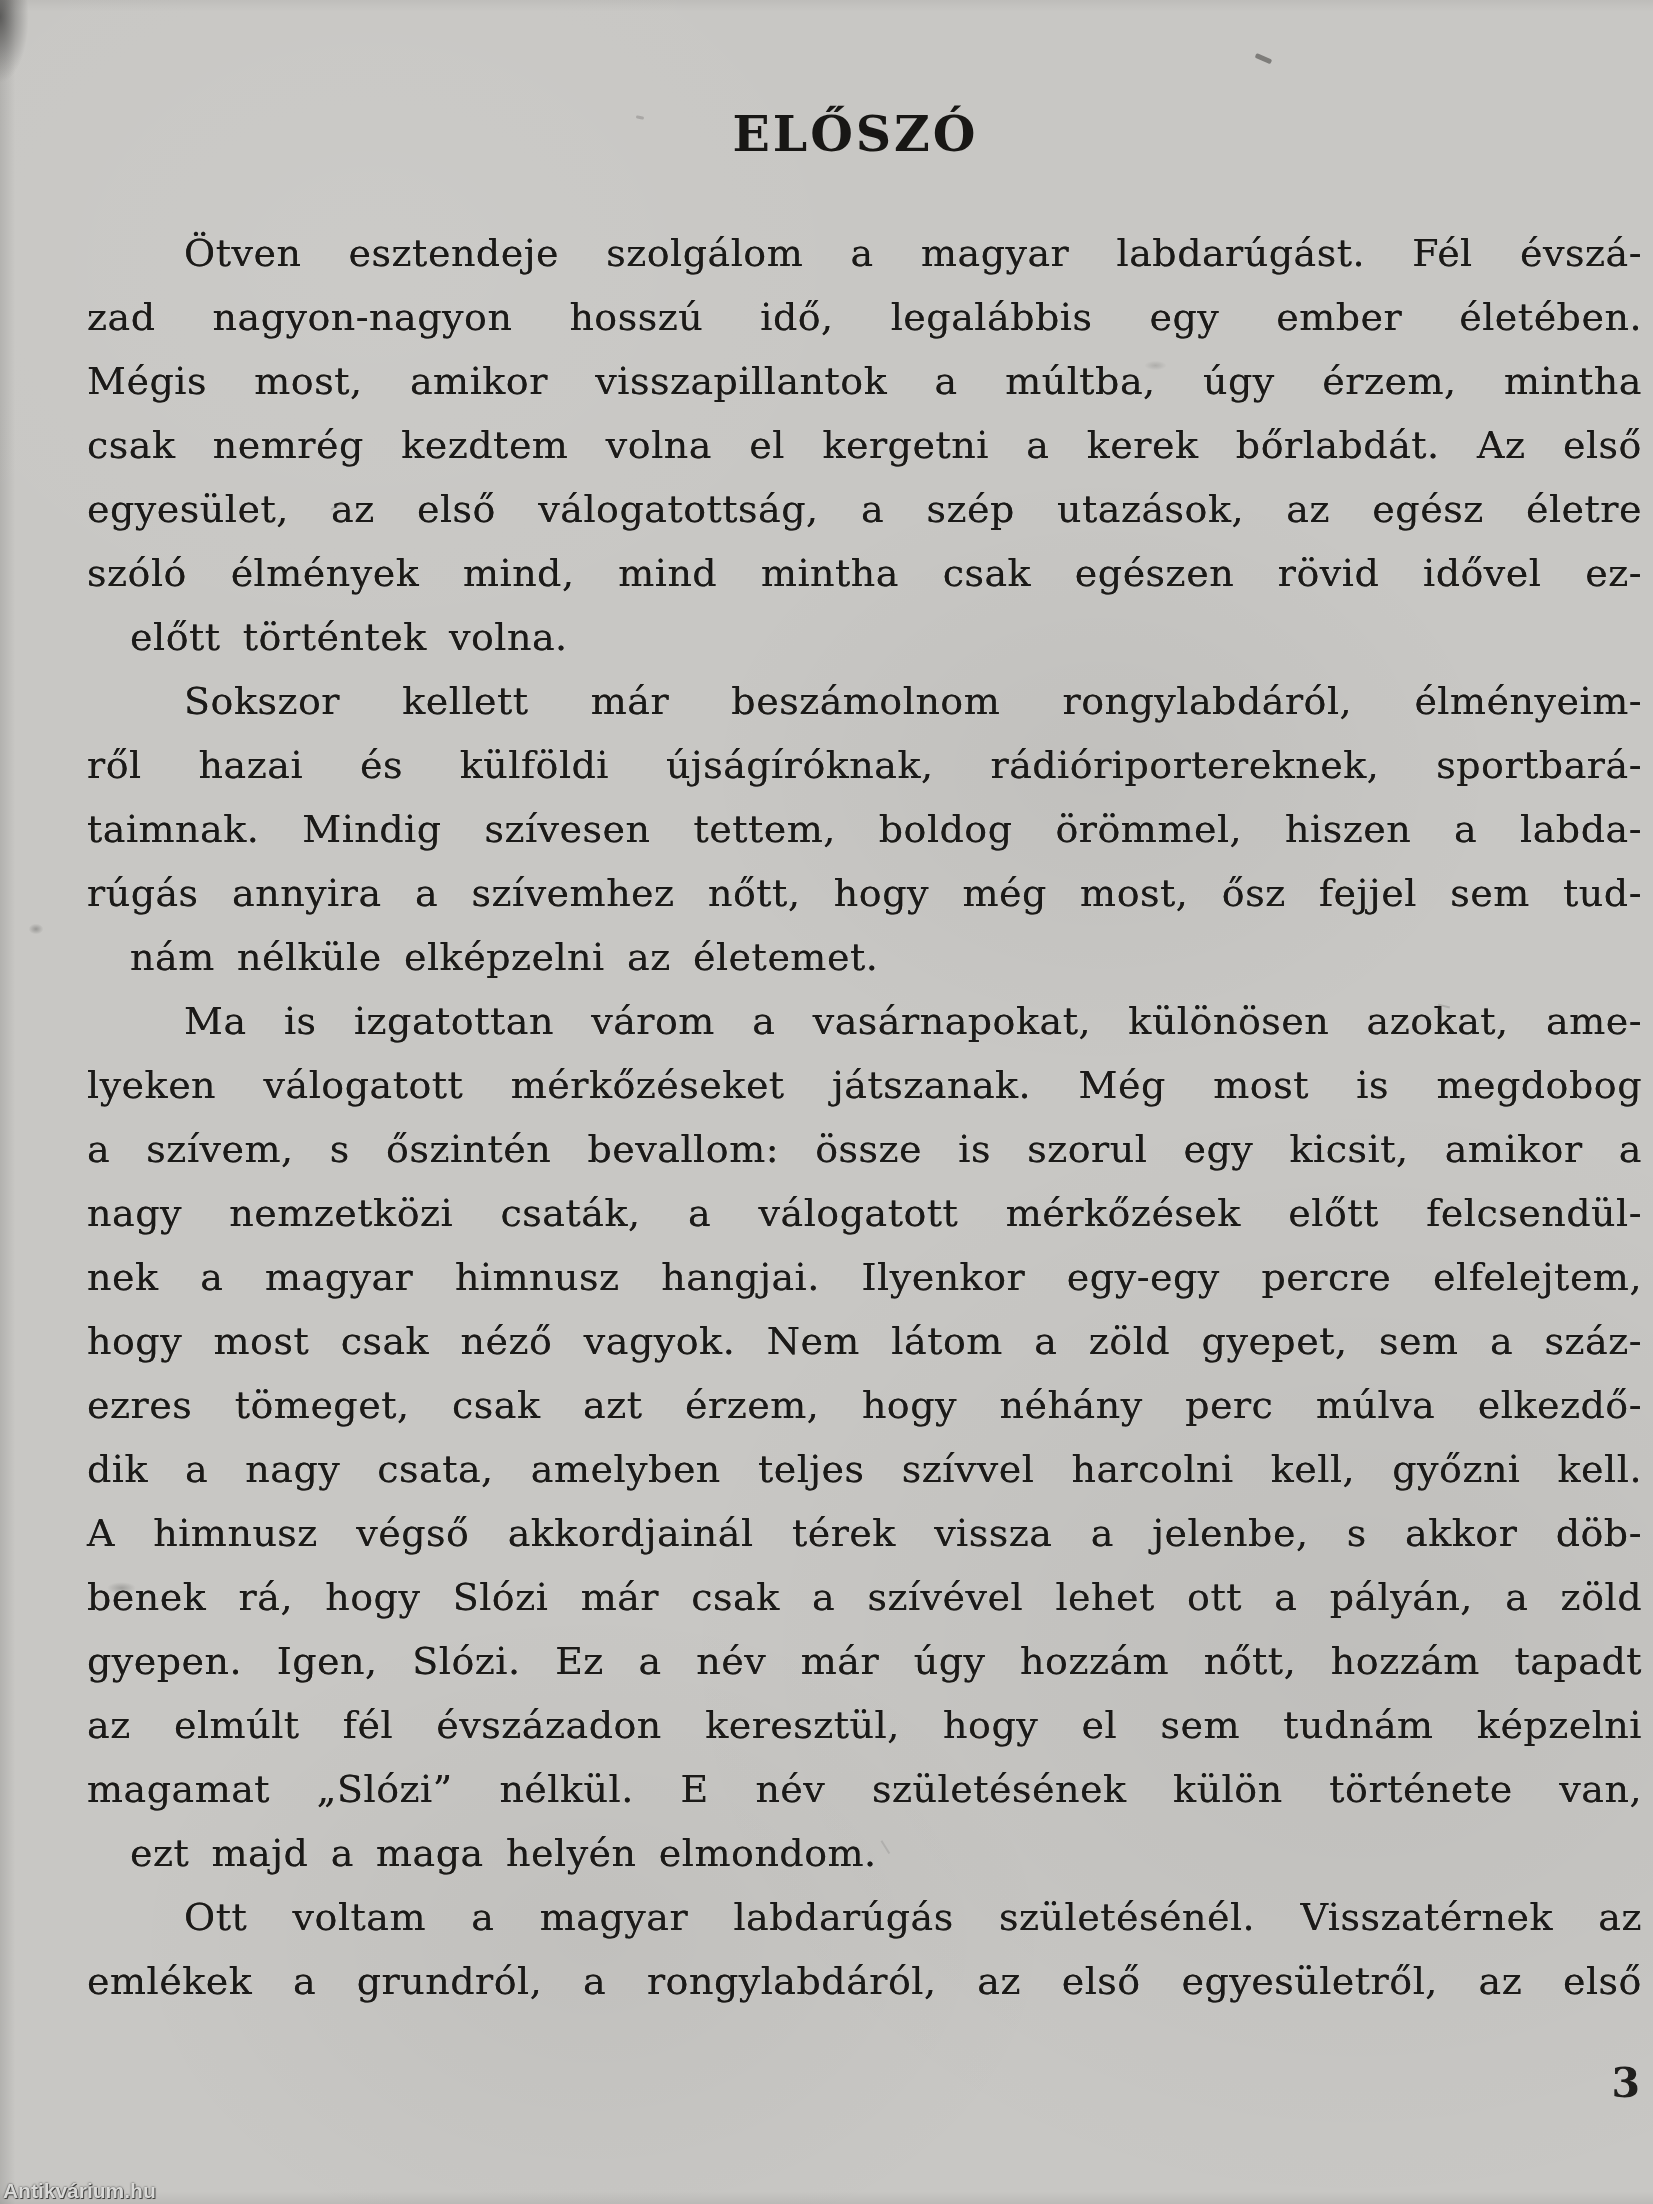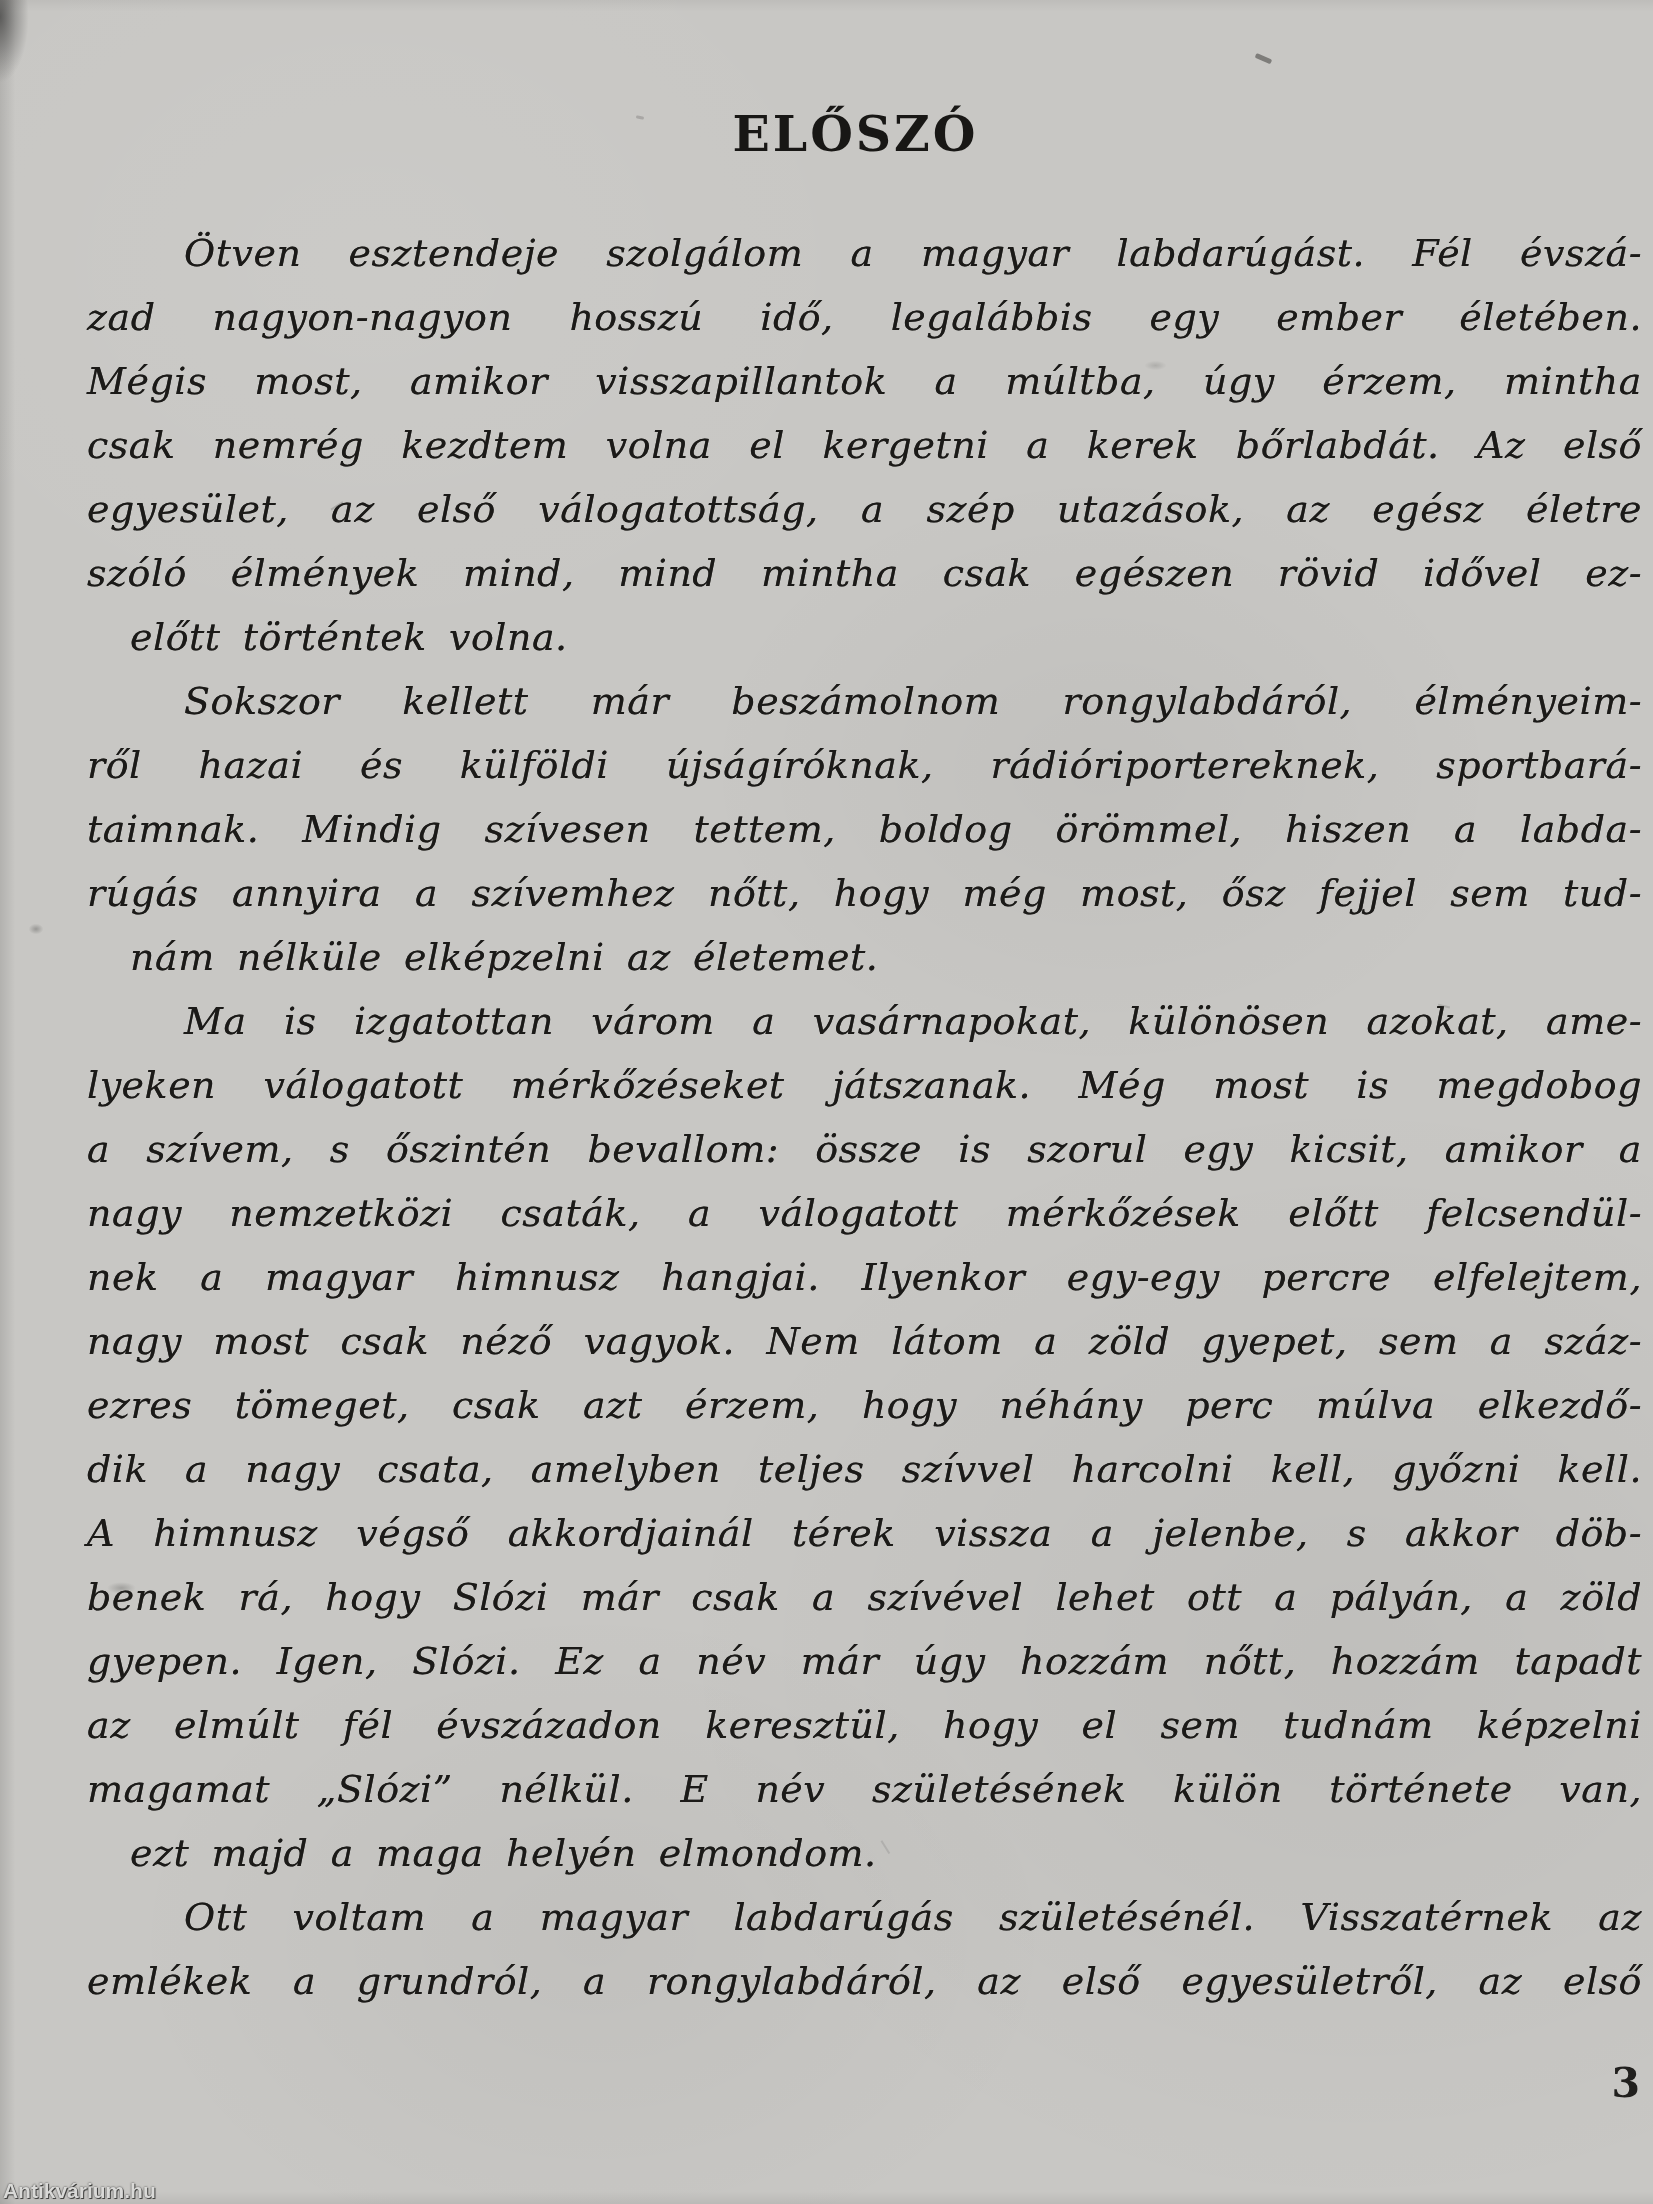--- a/index.html
+++ b/index.html
@@ -40,21 +40,20 @@
     transform: translateX(-11.6px);
   }
 
   .body-text {
     margin-top: 58px;
     padding-left: 47px;
     padding-right: 52px;
   }
 
   .line {
-    font-style: italic;
     font-weight: 500;
     font-size: 38px;
     line-height: 64px;
     height: 64px;
     white-space: nowrap;
     letter-spacing: 0.5px;
     word-spacing: 6.8px;
     text-align: justify;
     text-align-last: justify;
     text-shadow: 0 0 0.6px rgba(25,24,22,0.75);
@@ -130,21 +129,21 @@
       <div class="line indent">Sokszor kellett már beszámolnom rongylabdáról, élményeim-</div>
       <div class="line">ről hazai és külföldi újságíróknak, rádióriportereknek, sportbará-</div>
       <div class="line">taimnak. Mindig szívesen tettem, boldog örömmel, hiszen a labda-</div>
       <div class="line">rúgás annyira a szívemhez nőtt, hogy még most, ősz fejjel sem tud-</div>
       <div class="line para-end">nám nélküle elképzelni az életemet.</div>
       <div class="line indent">Ma is izgatottan várom a vasárnapokat, különösen azokat, ame-</div>
       <div class="line">lyeken válogatott mérkőzéseket játszanak. Még most is megdobog</div>
       <div class="line">a szívem, s őszintén bevallom: össze is szorul egy kicsit, amikor a</div>
       <div class="line">nagy nemzetközi csaták, a válogatott mérkőzések előtt felcsendül-</div>
       <div class="line">nek a magyar himnusz hangjai. Ilyenkor egy-egy percre elfelejtem,</div>
-      <div class="line">nagy most csak néző vagyok. Nem látom a zöld gyepet, sem a száz-</div>
+      <div class="line">hogy most csak néző vagyok. Nem látom a zöld gyepet, sem a száz-</div>
       <div class="line">ezres tömeget, csak azt érzem, hogy néhány perc múlva elkezdő-</div>
       <div class="line">dik a nagy csata, amelyben teljes szívvel harcolni kell, győzni kell.</div>
       <div class="line">A himnusz végső akkordjainál térek vissza a jelenbe, s akkor döb-</div>
       <div class="line">benek rá, hogy Slózi már csak a szívével lehet ott a pályán, a zöld</div>
       <div class="line">gyepen. Igen, Slózi. Ez a név már úgy hozzám nőtt, hozzám tapadt</div>
       <div class="line">az elmúlt fél évszázadon keresztül, hogy el sem tudnám képzelni</div>
       <div class="line">magamat „Slózi” nélkül. E név születésének külön története van,</div>
       <div class="line para-end">ezt majd a maga helyén elmondom.</div>
       <div class="line indent">Ott voltam a magyar labdarúgás születésénél. Visszatérnek az</div>
       <div class="line">emlékek a grundról, a rongylabdáról, az első egyesületről, az első</div>

